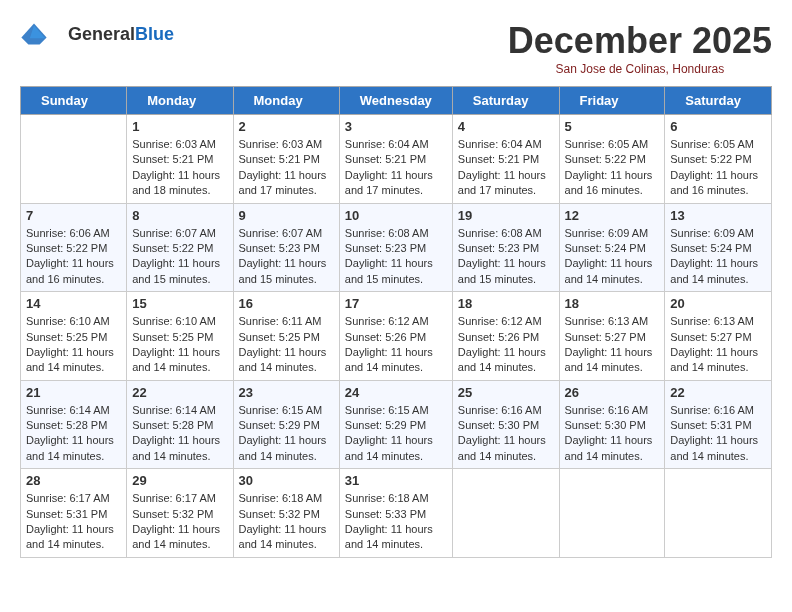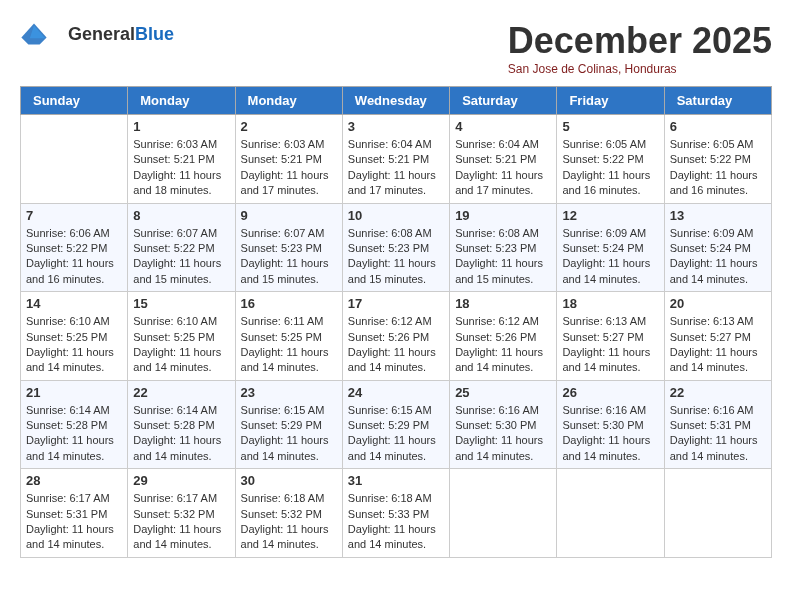--- a/index.html
+++ b/index.html
@@ -19,40 +19,40 @@
     .logo {
       display: flex;
       align-items: center;
       gap: 20px;
     }
     .logo-icon {
       width: 28px;
       height: 28px;
     }
     .title-block {
-      text-align: left;
+      text-align: center;
     }
     .month-title {
       font-size: 36px;
       font-weight: bold;
       color: #333;
     }
     .location-title {
       font-size: 12px;
       color: #7f1d1d;
     }
     .calendar {
       width: 100%;
       border-collapse: collapse;
       font-size: 11px;
     }
     .calendar th {
       background-color: #2e75c5;
       color: #fff;
-      padding: 6px 12px;
+      padding: 6px 20px;
       text-align: left;
       font-size: 13px;
       font-weight: bold;
       border: 1px solid #aaa;
     }
     .calendar td {
       border: 1px solid #ccc;
       vertical-align: top;
       padding: 4px 5px;
       min-height: 80px;

